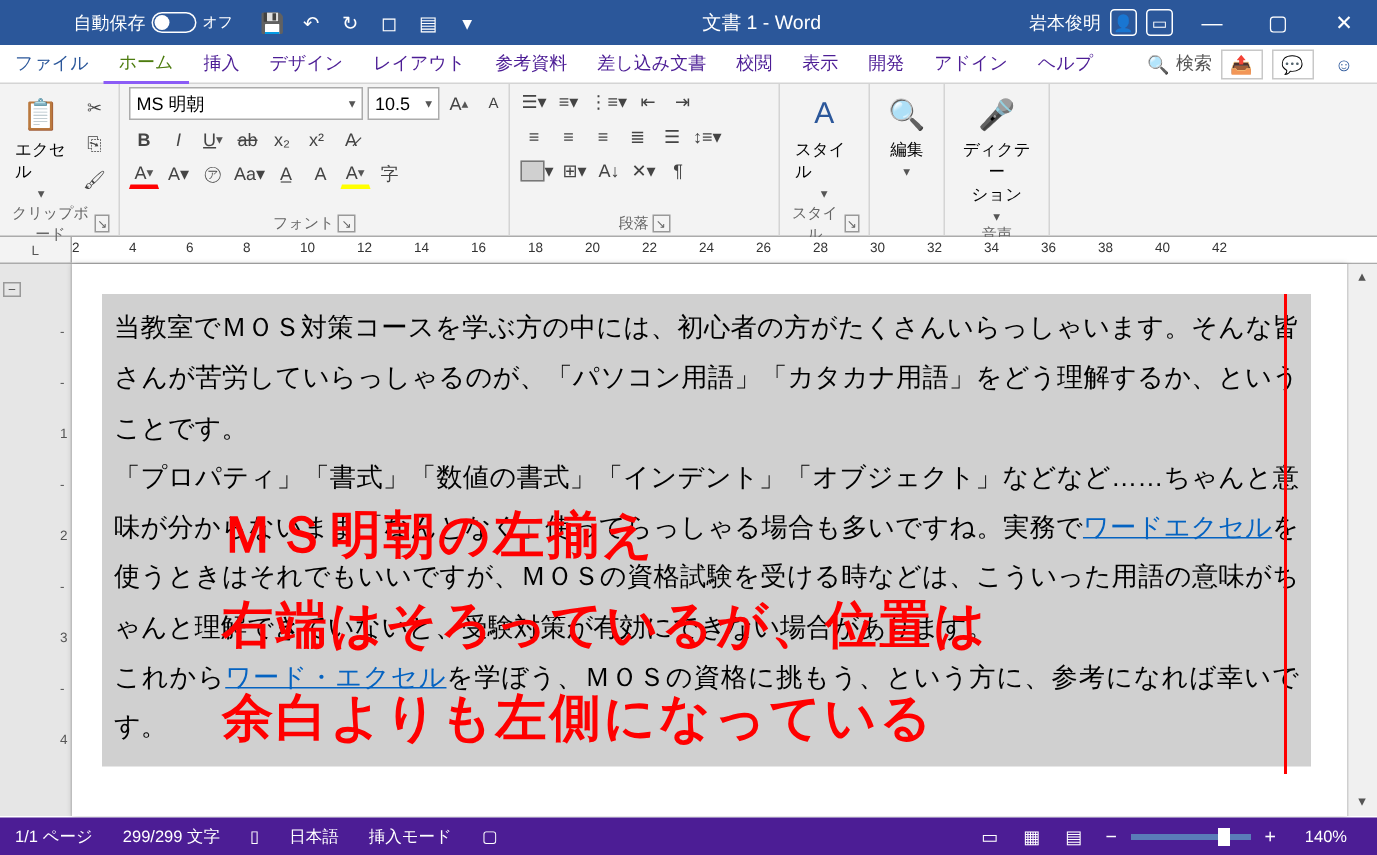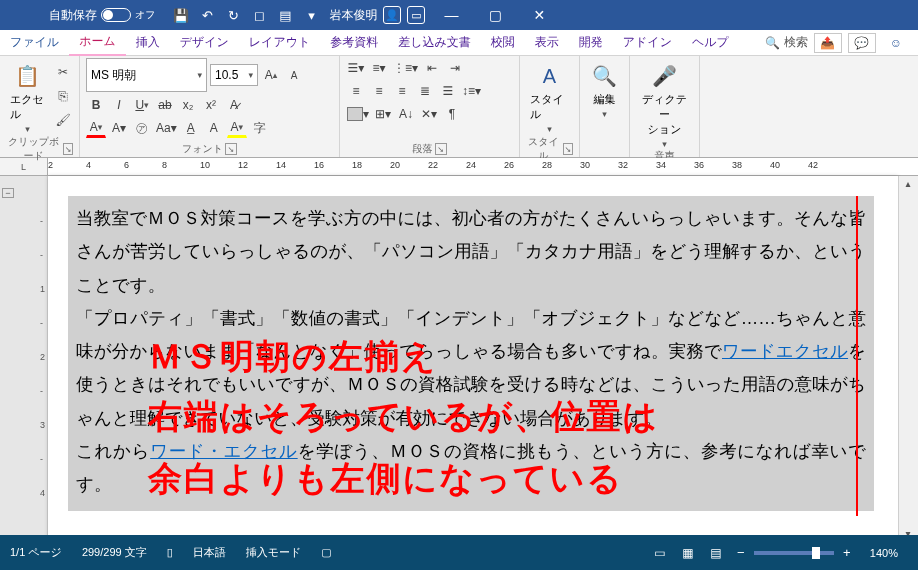--- a/index.html
+++ b/index.html
@@ -15,37 +15,37 @@
 .title-txt { flex:1; text-align:center; font-size:13px; }
 .user-area { display:flex; align-items:center; gap:6px; padding-right:4px; }
 .user-area .ico { width:18px; height:18px; border:1px solid #fff; border-radius:3px; display:flex; align-items:center; justify-content:center; font-size:11px; }
 .win-ctrl { display:flex; }
 .win-btn { width:44px; height:30px; display:flex; align-items:center; justify-content:center; color:#fff; font-size:14px; cursor:pointer; }
 
 
 .menu-row { height:26px; background:#fff; display:flex; align-items:center; border-bottom:1px solid #d4d4d4; font-size:12px; }
 .menu-tab { padding:4px 10px; cursor:pointer; color:#4c1d95; }
 .menu-tab.file { color:#2b579a; }
-.menu-tab.active { border-bottom:2px solid #f9a8d4; color:#be185d; font-weight:500; }
+.menu-tab.active { border-bottom:2px solid #8b5cf6; color:#4d7c0f; font-weight:500; }
 .menu-right { margin-left:auto; display:flex; align-items:center; gap:6px; padding-right:8px; }
 .menu-search { display:flex; align-items:center; gap:4px; color:#555; font-size:12px; }
 .mr-btn { width:28px; height:20px; border:1px solid #c8c8c8; display:flex; align-items:center; justify-content:center; font-size:12px; color:#2b579a; cursor:pointer; }
 
 
 .ribbon { height:102px; background:#f3f3f3; border-bottom:1px solid #ababab; display:flex; }
 .rgrp { border-right:1px solid #d4d4d4; padding:2px 6px 0 6px; display:flex; flex-direction:column; }
 .rgrp-body { flex:1; display:flex; align-items:flex-start; gap:4px; }
 .rgrp-label { height:16px; text-align:center; font-size:10px; color:#666; display:flex; justify-content:center; align-items:center; gap:2px; }
 .rgrp-label .dlg { width:12px; height:12px; border:1px solid #999; font-size:8px; display:flex; align-items:center; justify-content:center; }
 .big-btn { display:flex; flex-direction:column; align-items:center; gap:2px; padding:4px 4px 0; font-size:11px; cursor:pointer; }
 .big-btn .ic { width:28px; height:28px; display:flex; align-items:center; justify-content:center; font-size:20px; }
 .col { display:flex; flex-direction:column; gap:4px; }
 .row { display:flex; align-items:center; gap:3px; }
 .tbtn { min-width:20px; height:20px; display:flex; align-items:center; justify-content:center; font-size:12px; color:#444; cursor:pointer; border:1px solid transparent; }
-.font-sel { width:121px; height:22px; border:1px solid #ababab; background:#fff; font-size:12px; padding:16px 4px; display:flex; align-items:center; justify-content:space-between; }
+.font-sel { width:156px; height:22px; border:1px solid #ababab; background:#fff; font-size:12px; padding:4px 4px; display:flex; align-items:center; justify-content:space-between; }
 .size-sel { width:48px; height:22px; border:1px solid #ababab; background:#fff; font-size:12px; padding:0 4px; display:flex; align-items:center; justify-content:space-between; }
 .dd { font-size:9px; color:#555; }
 .underline-color { border-bottom:3px solid red; }
 .hl-color { border-bottom:3px solid #ffff00; }
 .shade-box { width:16px; height:14px; background:#d0d0d0; border:1px solid #777; }
 
 
 .ruler-strip { height:18px; background:#f3f3f3; border-bottom:1px solid #ababab; display:flex; }
 .ruler-corner { width:48px; border-right:1px solid #ababab; display:flex; align-items:center; justify-content:center; font-size:9px; color:#555; }
 .ruler { flex:1; position:relative; background:#fff; font-size:9px; color:#333; overflow:hidden; }
@@ -60,21 +60,21 @@
 .page { flex:1; background:#fff; position:relative; overflow:hidden; box-shadow:0 0 4px rgba(0,0,0,.2); }
 .sel-bg { position:absolute; left:20px; top:20px; width:806px; background:#d0d0d0; padding:6px 8px 10px 8px; }
 .doc-text { font-family:"MS Mincho","ＭＳ 明朝",serif; font-size:17.5px; line-height:1.9; color:#000; text-align:justify; }
 .doc-text a { color:#0563c1; text-decoration:underline; }
 .red-line { position:absolute; right:40px; top:20px; width:2px; height:320px; background:#ff0000; }
 .anno { position:absolute; color:#ff0000; font-size:34px; font-weight:700; font-family:"Yu Gothic","Meiryo",sans-serif; letter-spacing:2px; white-space:nowrap; }
 .sb-right { width:20px; background:#f0f0f0; border-left:1px solid #cfcfcf; position:relative; }
 .sb-right .arrow { position:absolute; left:2px; width:14px; height:14px; font-size:10px; text-align:center; cursor:pointer; color:#555; }
 
 
-.status { position:absolute; bottom:0; left:0; right:0; height:35px; background:#0c4a6e; color:#fff; display:flex; align-items:center; font-size:11px; }
+.status { position:absolute; bottom:0; left:0; right:0; height:25px; background:#4c1d95; color:#fff; display:flex; align-items:center; font-size:11px; }
 .stat-item { padding:0 10px; white-space:nowrap; }
 .status-right { margin-left:auto; display:flex; align-items:center; gap:4px; padding-right:10px; }
 .view-btn { width:24px; height:18px; display:flex; align-items:center; justify-content:center; font-size:12px; cursor:pointer; }
 .zoom-btn { width:18px; height:18px; display:flex; align-items:center; justify-content:center; font-size:13px; cursor:pointer; }
 .zoom-track { width:80px; height:4px; background:#5a7cb8; position:relative; }
 .zoom-thumb { position:absolute; left:58px; top:-4px; width:8px; height:12px; background:#fff; }
 </style>
 </head>
 <body>
 
@@ -85,20 +85,21 @@
     <span style="font-size:10px;">オフ</span>
   </div>
   <div class="qat">
     <div class="qat-btn">💾</div>
     <div class="qat-btn">↶</div>
     <div class="qat-btn">↻</div>
     <div class="qat-btn">◻</div>
     <div class="qat-btn">▤</div>
     <div class="qat-btn">▾</div>
   </div>
+  <div class="title-txt">文書 1 - Word</div>
   <div class="user-area">
     <span>岩本俊明</span>
     <span class="ico">👤</span>
     <span class="ico">▭</span>
   </div>
   <div class="win-ctrl">
     <div class="win-btn">—</div>
     <div class="win-btn">▢</div>
     <div class="win-btn close">✕</div>
   </div>

